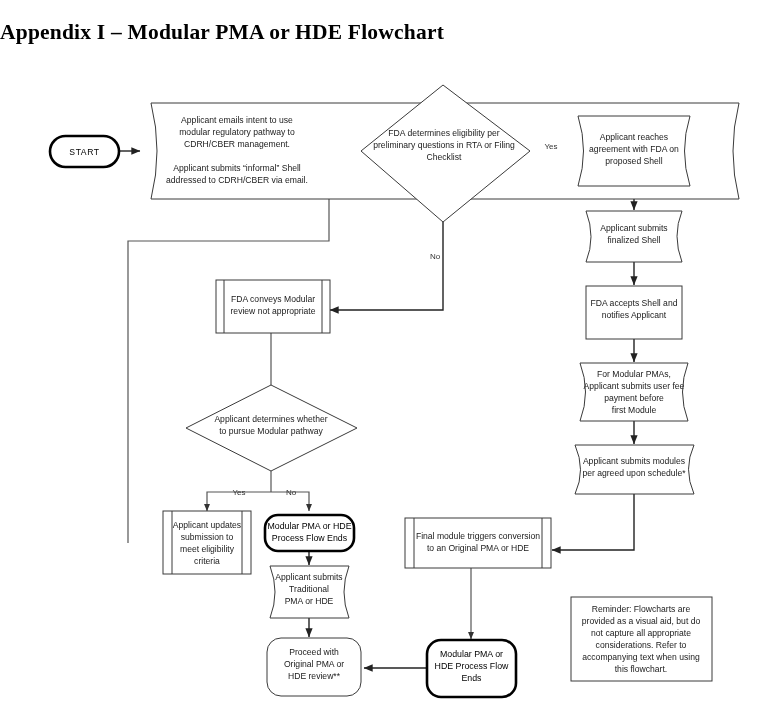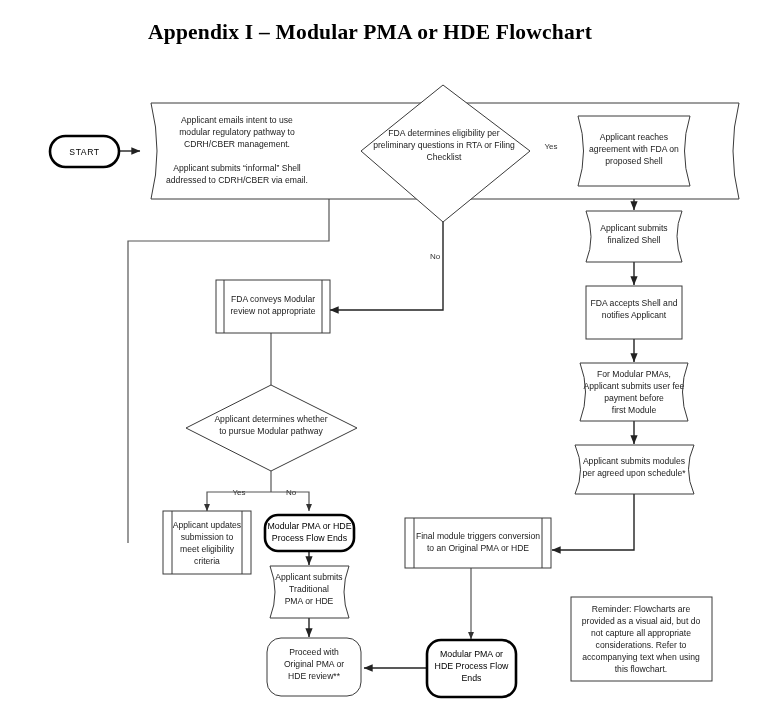--- a/index.html
+++ b/index.html
@@ -13,21 +13,20 @@
     font-family: "Liberation Sans", sans-serif;
     color: #000000;
     overflow: hidden;
     position: relative;
   }
   #page-title {
     position: absolute;
     top: 20px;
     left: 0;
     width: 740px;
-    text-align: center;
     font-family: "Liberation Serif", serif;
     font-weight: bold;
     font-size: 21.5px;
     letter-spacing: 0.2px;
     color: #000;
   }
   #flow-canvas {
     position: absolute;
     top: 0;
     left: 0;

